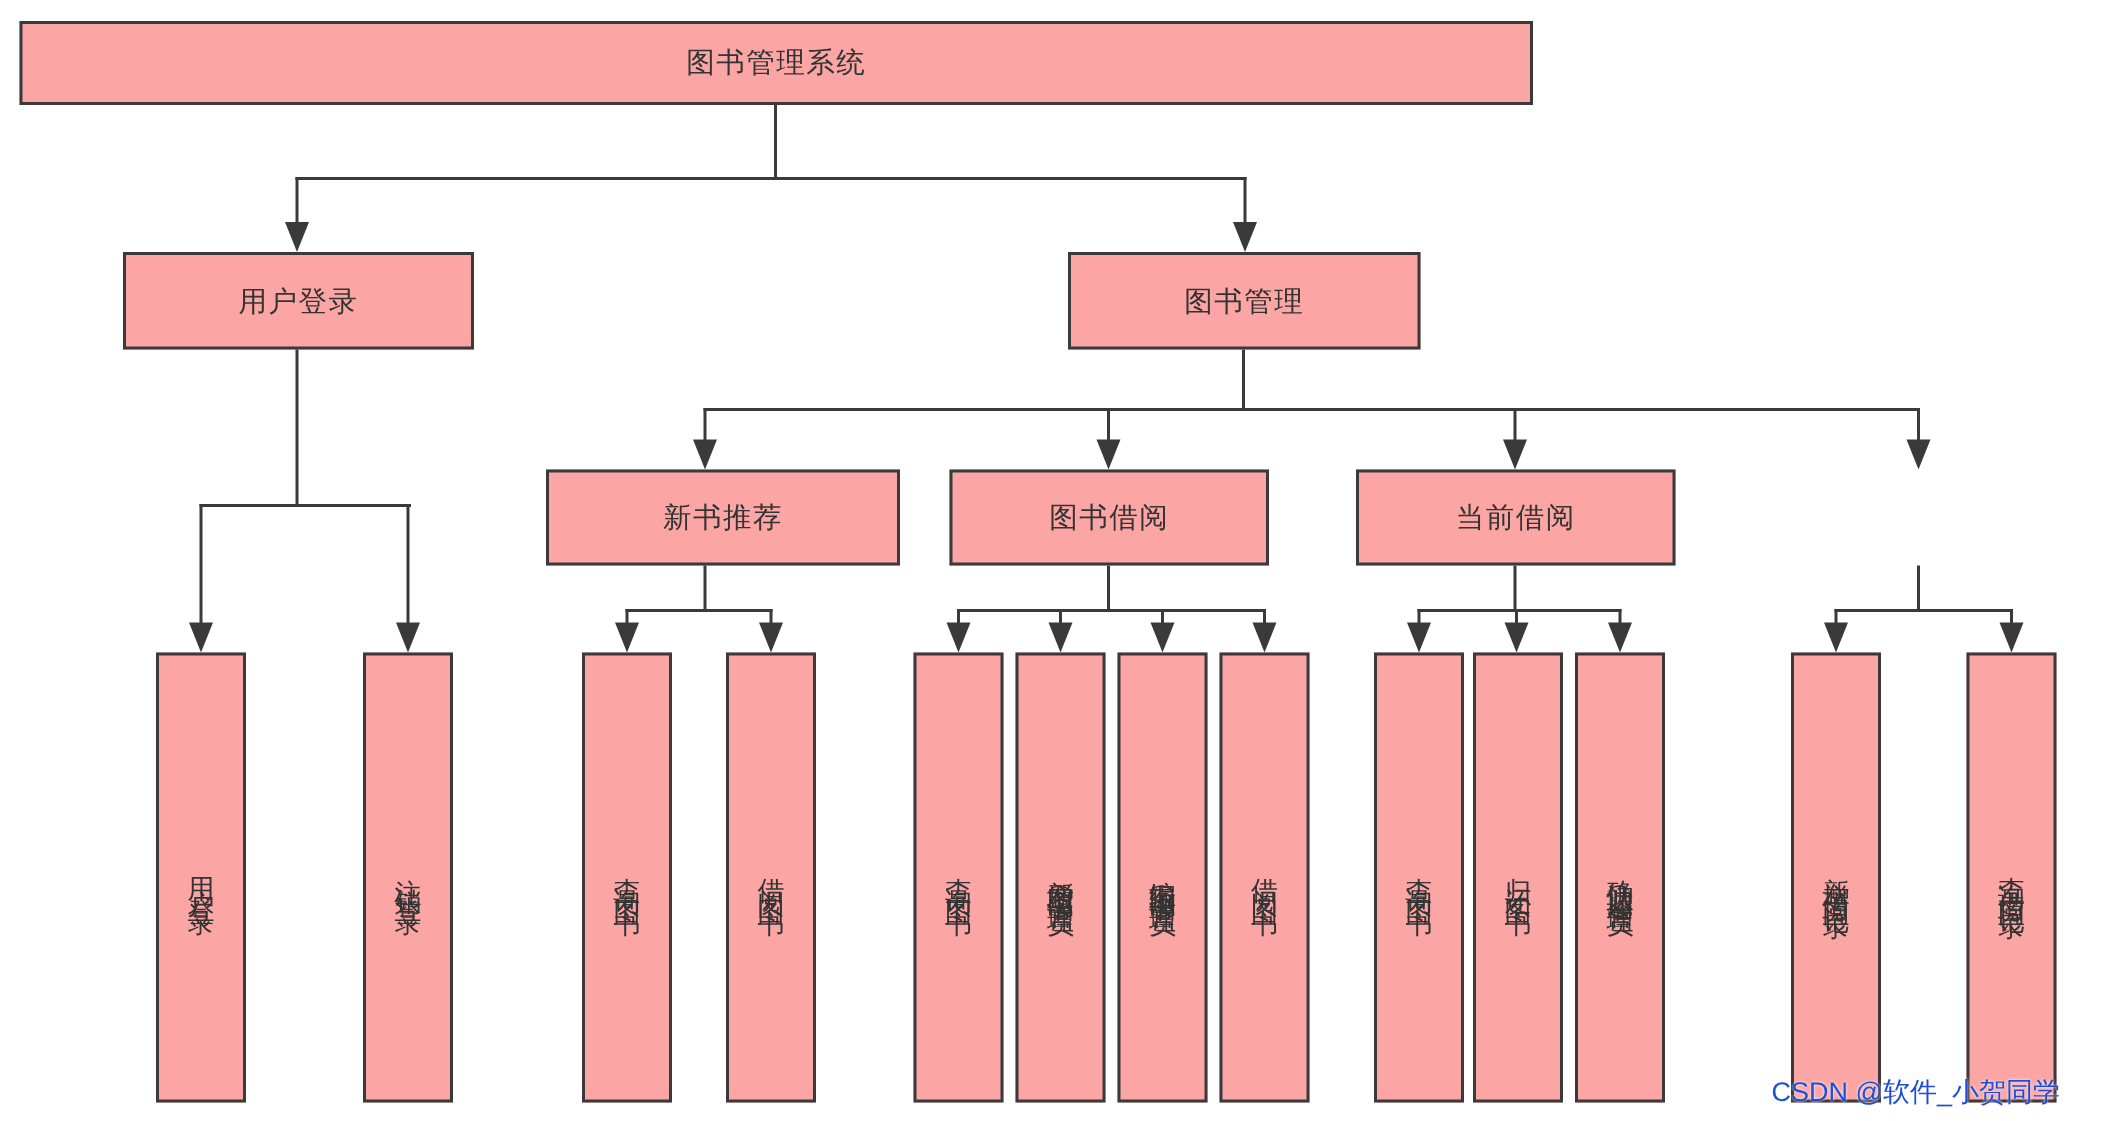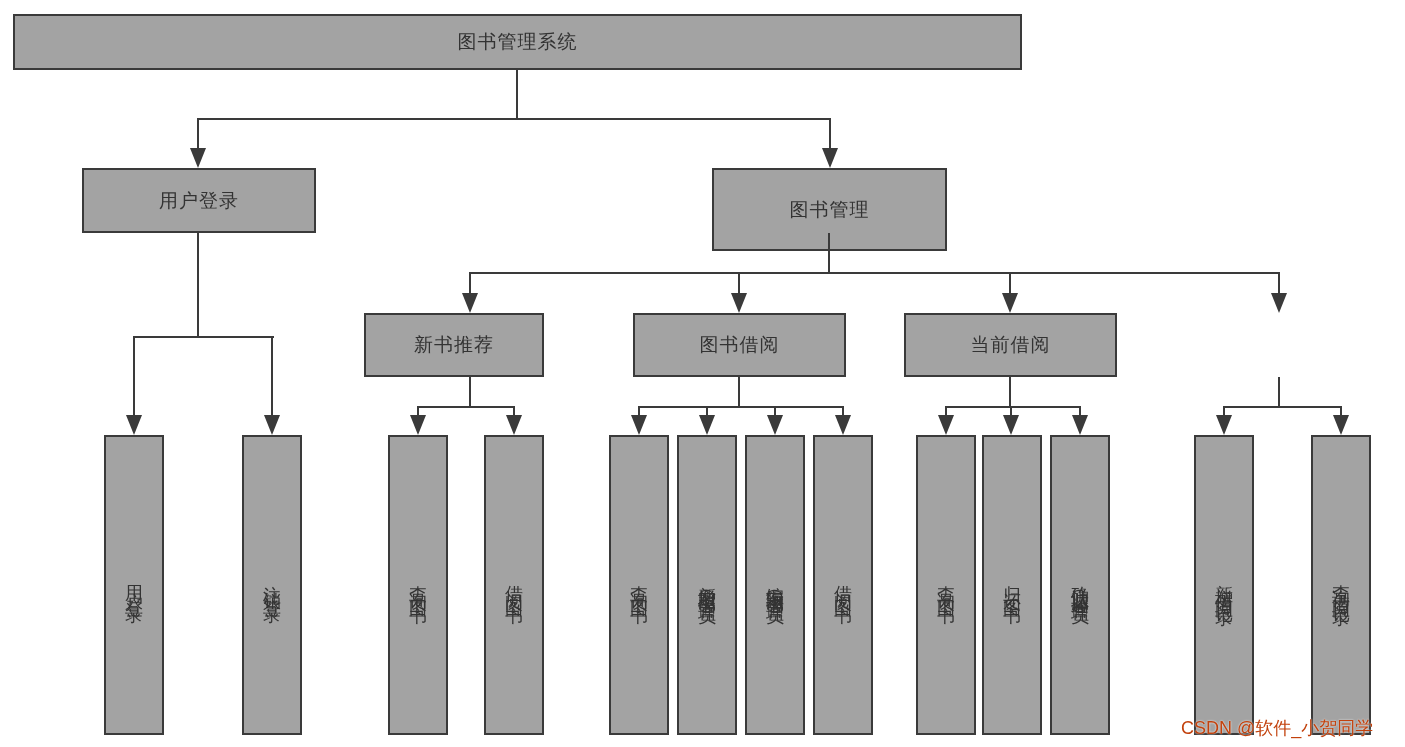--- a/index.html
+++ b/index.html
@@ -11,21 +11,21 @@
   .canvas{
     position:relative;
     width:1405px;height:747px;
     background:#ffffff;
     overflow:hidden;
   }
   .box{
     position:absolute;
     box-sizing:border-box;
     border:2px solid var(--line);
-    background:#a3a3a3;
+    background:#fca5a5;
     color:var(--ink);
     display:flex;
     align-items:center;
     justify-content:center;
     text-align:center;
   }
   .box.h{
     font-size:19px;
     letter-spacing:1px;
   }
@@ -51,62 +51,62 @@
     width:0;height:0;
     border-left:8px solid transparent;
     border-right:8px solid transparent;
     border-top:20px solid var(--line);
   }
   .watermark{
     position:absolute;
     left:1181px;
     top:716px;
     font-size:18px;
-    color:#c2410c;
+    color:#1d4ed8;
     white-space:nowrap;
     z-index:5;
     text-shadow:0 0 2px #ffffff;
   }
 </style>
 </head>
 <body>
 
 <div class="canvas">
 
   <div class="box h" style="left:13px;top:14px;width:1009px;height:56px">图书管理系统</div>
 
   <div class="vline" style="left:516px;top:70px;height:50px"></div>
   <div class="hline" style="left:197px;top:118px;width:634px"></div>
   <div class="vline" style="left:197px;top:118px;height:34px"></div>
   <div class="arrow" style="left:190px;top:148px"></div>
   <div class="vline" style="left:829px;top:118px;height:34px"></div>
   <div class="arrow" style="left:822px;top:148px"></div>
 
   <div class="box h" style="left:82px;top:168px;width:234px;height:65px">用户登录</div>
-  <div class="box h" style="left:712px;top:168px;width:235px;height:83px">图书管理</div>
+  <div class="box h" style="left:712px;top:168px;width:235px;height:65px">图书管理</div>
 
   <div class="vline" style="left:197px;top:233px;height:105px"></div>
   <div class="hline" style="left:133px;top:336px;width:141px"></div>
   <div class="vline" style="left:133px;top:336px;height:82px"></div>
   <div class="arrow" style="left:126px;top:415px"></div>
   <div class="vline" style="left:271px;top:336px;height:82px"></div>
   <div class="arrow" style="left:264px;top:415px"></div>
 
   <div class="vline" style="left:828px;top:233px;height:41px"></div>
   <div class="hline" style="left:469px;top:272px;width:811px"></div>
   <div class="vline" style="left:469px;top:272px;height:24px"></div>
   <div class="arrow" style="left:462px;top:293px"></div>
   <div class="vline" style="left:738px;top:272px;height:24px"></div>
   <div class="arrow" style="left:731px;top:293px"></div>
   <div class="vline" style="left:1009px;top:272px;height:24px"></div>
   <div class="arrow" style="left:1002px;top:293px"></div>
   <div class="vline" style="left:1278px;top:272px;height:24px"></div>
   <div class="arrow" style="left:1271px;top:293px"></div>
 
-  <div class="box h" style="left:364px;top:313px;width:180px;height:64px">新书推荐</div>
+  <div class="box h" style="left:364px;top:313px;width:236px;height:64px">新书推荐</div>
   <div class="box h" style="left:904px;top:313px;width:213px;height:64px">当前借阅</div>
   <div class="box h" style="left:633px;top:313px;width:213px;height:64px">图书借阅</div>
 
   <div class="vline" style="left:469px;top:377px;height:31px"></div>
   <div class="hline" style="left:417px;top:406px;width:98px"></div>
   <div class="vline" style="left:417px;top:406px;height:12px"></div>
   <div class="arrow" style="left:410px;top:415px"></div>
   <div class="vline" style="left:513px;top:406px;height:12px"></div>
   <div class="arrow" style="left:506px;top:415px"></div>
 

